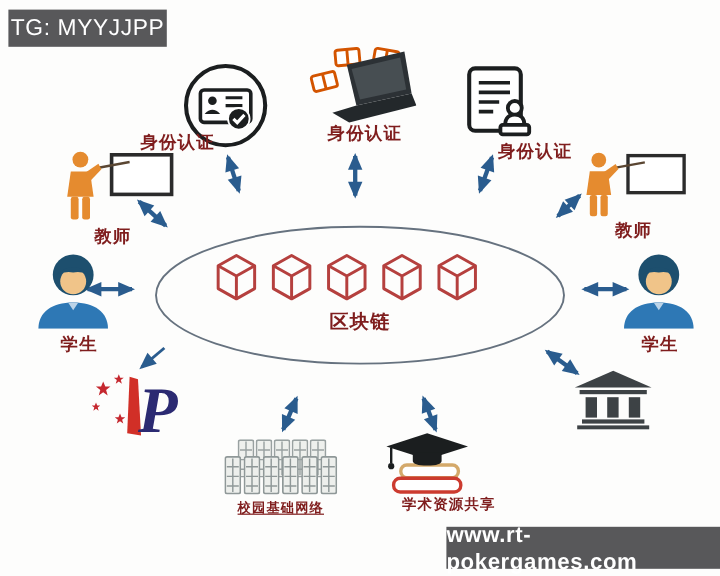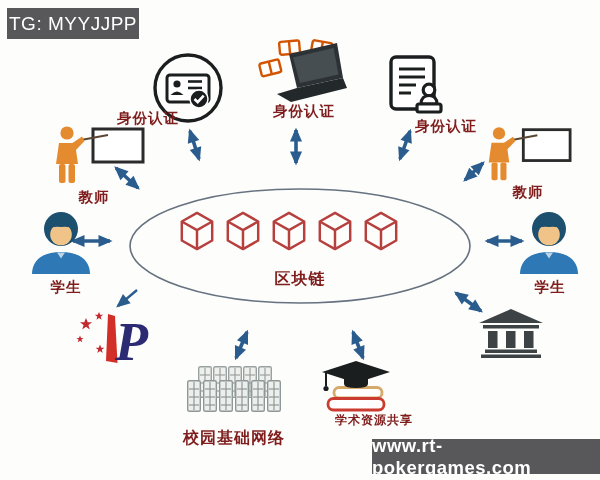--- a/index.html
+++ b/index.html
@@ -18,21 +18,21 @@
   .ring{fill:none;stroke:var(--ellipse-border,#66727f);stroke-width:1.6px;}
   .arrow{stroke:var(--arrow,#2a5c8e);stroke-width:3.6px;}
   .arrow.thin{stroke-width:2.4px;}
   .ah-path{fill:var(--arrow,#2a5c8e);stroke:none;}
   .cubes{position:absolute;left:178px;top:209px;display:flex;gap:8px;}
   .cube-line{fill:none;stroke:var(--cube,#b5403e);stroke-width:2.6px;stroke-linejoin:round;}
   .label{
     position:absolute;font-weight:700;color:#7f1d1d;text-align:center;
     font-size:14.5px;letter-spacing:1px;white-space:nowrap;
   }
-  .label.big{font-size:16px;margin-top:11px;}
+  .label.big{font-size:16px;}
   .icon{position:absolute;line-height:0;}
 </style>
 </head>
 <body>
 
 <div class="canvas">
 
   <div class="badge tg">TG: MYYJJPP</div>
   <div class="badge url">www.rt-pokergames.com</div>
 
@@ -222,21 +222,21 @@
         <use href="#server-unit" x="0" y="0" width="14" height="32" transform="translate(74,2)"></use>
       </g>
       <use href="#server-unit" x="0" y="0" width="14" height="32" transform="translate(3,16)"></use>
       <use href="#server-unit" x="0" y="0" width="14" height="32" transform="translate(19,16)"></use>
       <use href="#server-unit" x="0" y="0" width="14" height="32" transform="translate(35,16)"></use>
       <use href="#server-unit" x="0" y="0" width="14" height="32" transform="translate(51,16)"></use>
       <use href="#server-unit" x="0" y="0" width="14" height="32" transform="translate(67,16)"></use>
       <use href="#server-unit" x="0" y="0" width="14" height="32" transform="translate(83,16)"></use>
     </svg>
   </div>
-  <div class="label" style="left:182px;top:428px;width:104px;font-size:16px;">校园基础网络</div>
+  <div class="label" style="left:182px;top:416px;width:104px;font-size:11px;text-decoration:underline;">校园基础网络</div>
 
   <div class="icon" style="left:314px;top:360px;">
     <svg width="84" height="52" viewBox="0 0 84 52">
       <rect x="20" y="27.5" width="48" height="10.5" rx="5" fill="#fff" stroke="#d4a96a" stroke-width="2.8"></rect>
       <rect x="14" y="38.5" width="56" height="11.5" rx="5.5" fill="#fff" stroke="#cc3b2f" stroke-width="2.8"></rect>
       <line x1="12" y1="13" x2="12" y2="26" stroke="#1b1e1f" stroke-width="2"></line>
       <circle cx="12" cy="28.5" r="2.6" fill="#1b1e1f"></circle>
       <polygon points="42,1 76,12 42,23 8,12" fill="#1b1e1f"></polygon>
       <path d="M30,17 h24 v7 q0,4 -12,4 q-12,0 -12,-4 z" fill="#1b1e1f"></path>
     </svg>

